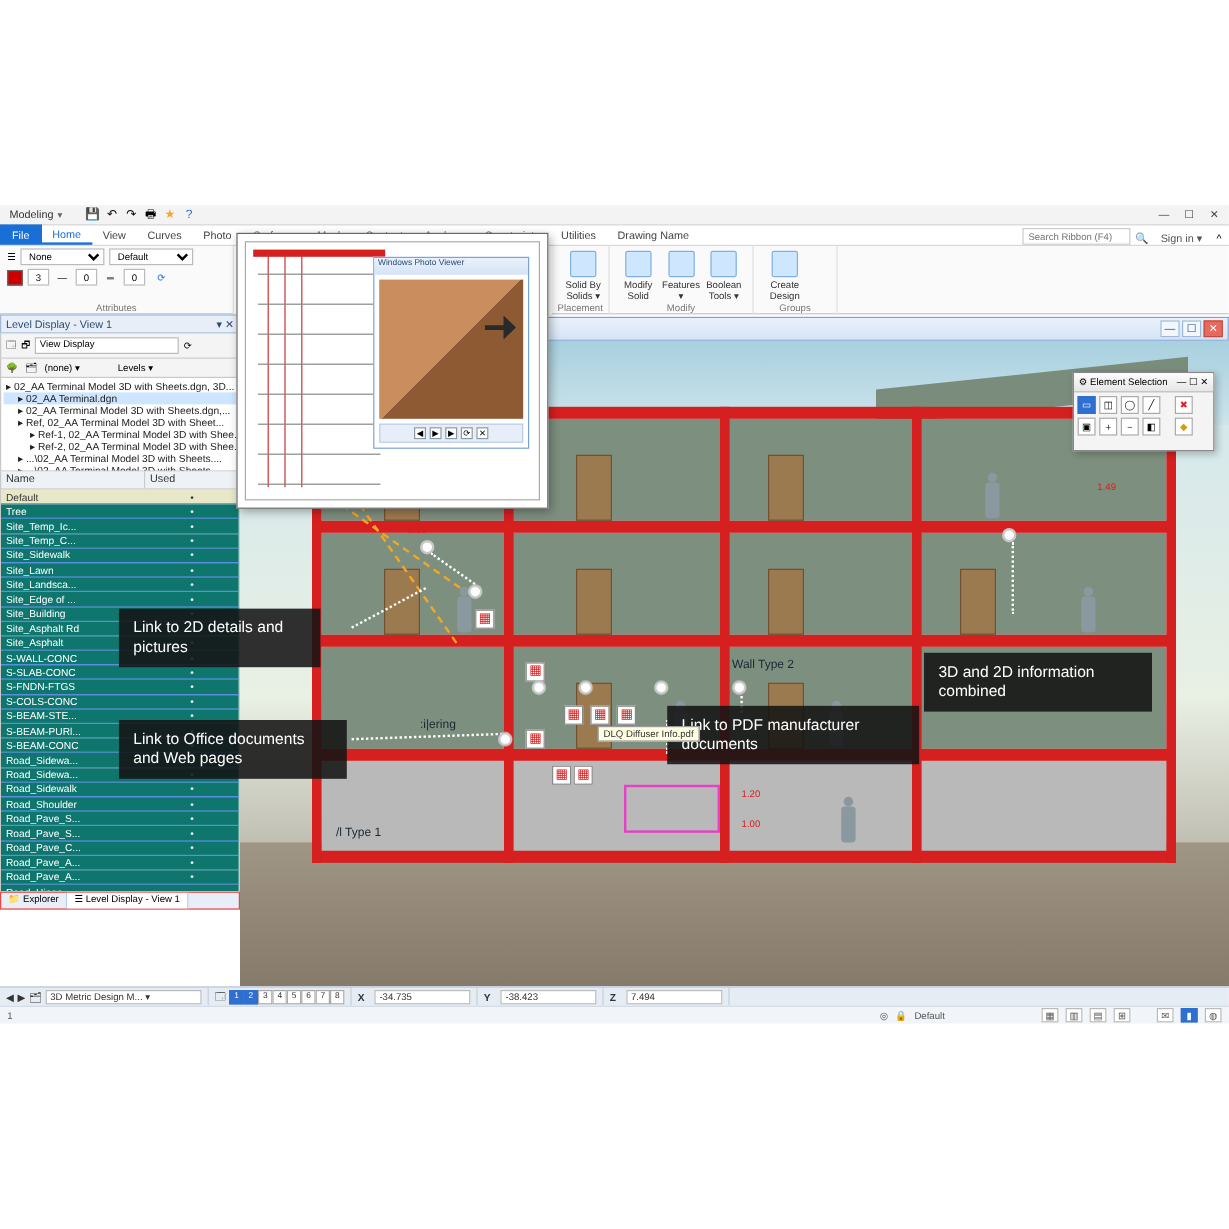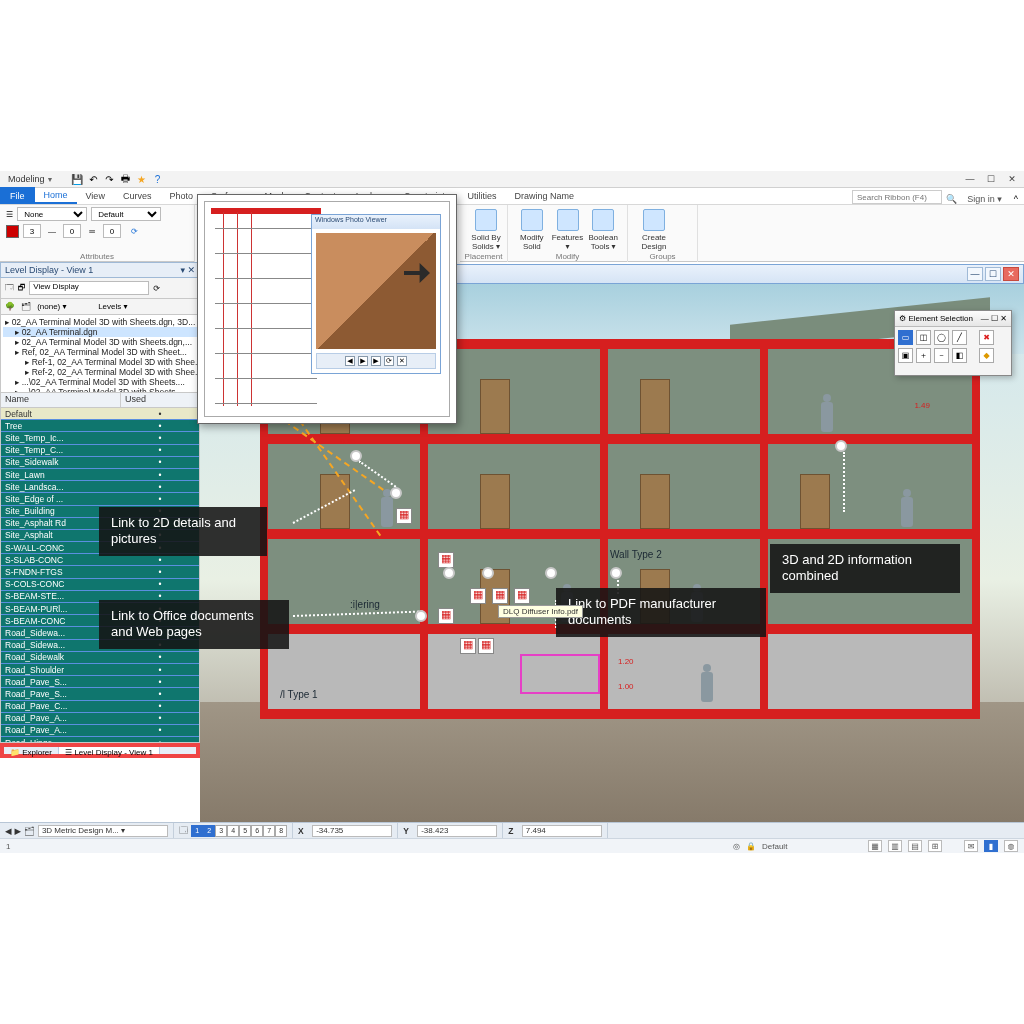--- a/index.html
+++ b/index.html
@@ -56,21 +56,21 @@
 .listhdr { display:flex; background:#eef2f7; border:1px solid #c8c8c8; border-top:none; font-size:9px; color:#333; height:15px;}
 .listhdr div { padding:1px 4px; border-right:1px solid #ccc;}
 .listhdr .c1{ width:120px;} .listhdr .c2{ flex:1;}
 .levellist { border:1px solid #c8c8c8; border-top:none; background:#fff; height:335px; overflow:hidden auto;}
 .levellist::-webkit-scrollbar{width:10px}
 .levellist::-webkit-scrollbar-thumb{background:#c0c0c0}
 .levellist .lrow { display:flex; font-size:8.5px; color:#fff; background:#0f766e; border-bottom:1px solid #5a8fe0; height:12.2px; align-items:center;}
 .levellist .lrow.first{ background:#e8e8c8; color:#333;}
 .levellist .lrow .c1{ width:120px; padding:0 4px; white-space:nowrap; overflow:hidden;}
 .levellist .lrow .c2{ flex:1; text-align:center;}
-.bottomtabs { display:flex; background:#e7eef7; border:4px solid #ef4444; height:15px; font-size:8px;}
+.bottomtabs { display:flex; background:#e7eef7; border:1px solid #ef4444; height:15px; font-size:8px;}
 .bottomtabs div{ padding:1px 6px; border-right:1px solid #b8cde6;}
 .bottomtabs .act{ background:#fff;}
 
 
 .viewport { position:absolute; left:200px; top:284px; right:0; bottom:31px; width:880px; height:538px; overflow:hidden; }
 .viewtitle { position:absolute; left:200px; top:264px; width:824px; height:20px; background:linear-gradient(#e9f1fb,#d6e4f5); border:1px solid #7aa4d6; font-size:9px; display:flex; align-items:center; color:#2a4a73; padding:0 4px;}
 .viewtitle .btns { margin-left:auto; display:flex; gap:2px;}
 .viewtitle .btns span{ width:16px; height:14px; border:1px solid #9fb9d6; background:#f2f7fd; display:inline-flex; align-items:center; justify-content:center; font-size:9px;}
 .viewtitle .btns .cls{ background:#e86a5f; color:#fff; border-color:#c74a3f;}
 

